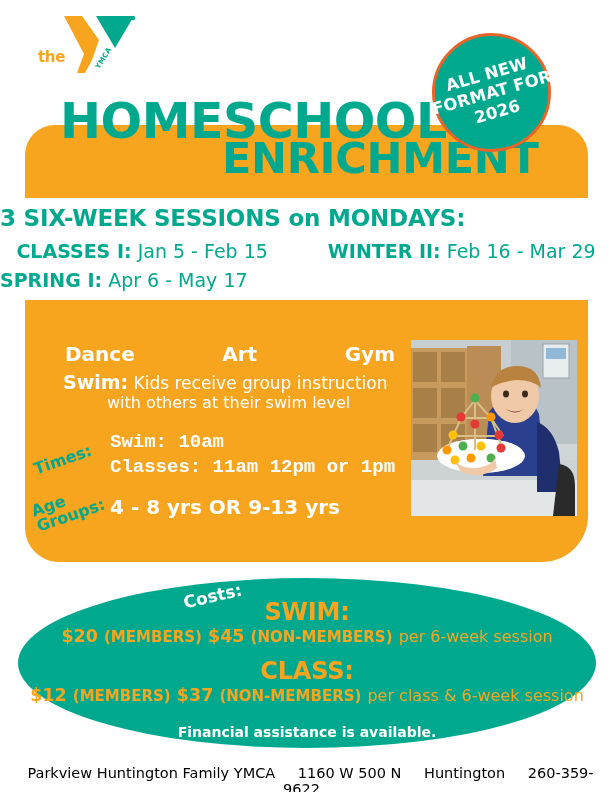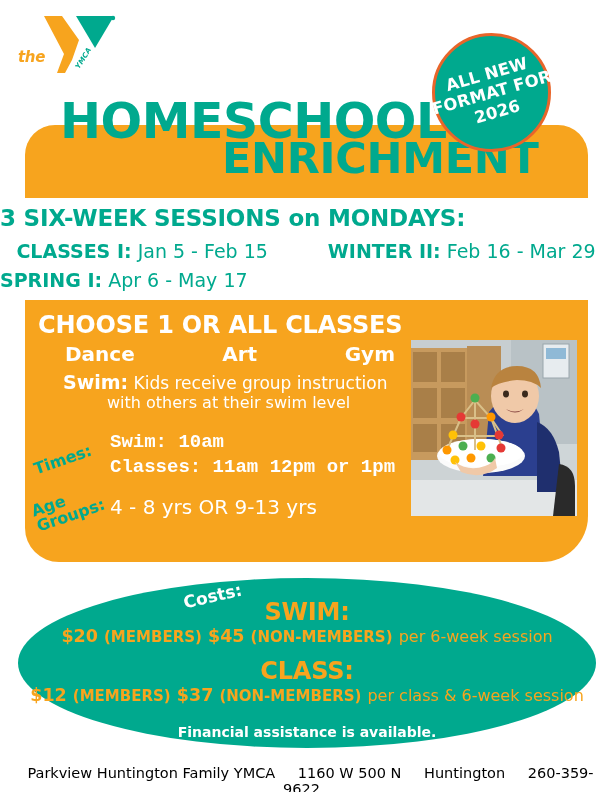--- a/index.html
+++ b/index.html
@@ -12,25 +12,24 @@
     height: 792px;
     position: relative;
     overflow: hidden;
     font-family: "DejaVu Sans", "Liberation Sans", sans-serif;
     -webkit-font-smoothing: antialiased;
   }
 
   
   .logo-wrap {
     position: absolute;
-    left: 16px;
+    left: 36px;
     top: 14px;
     width: 106px;
     height: 78px;
-    font-style: italic;
   }
   .logo-the {
     position: absolute;
     left: 2px;
     top: 36px;
     color: #F7A41E;
     font-size: 15px;
     font-weight: 700;
     letter-spacing: -0.3px;
     line-height: 1;
@@ -205,21 +204,21 @@
     font-weight: 700;
     line-height: 1.32;
     font-family: Liberation Mono, monospace;
   }
   .ages-line {
     position: absolute;
     left: 85px;
     top: 195px;
     color: #ffffff;
     font-size: 20px;
-    font-weight: 400;
+    font-weight: 700;
   }
 
   
   .photo {
     position: absolute;
     left: 411px;
     top: 340px;
     width: 166px;
     height: 176px;
     overflow: hidden;
@@ -326,21 +325,20 @@
       <span class="val">Feb 16 - Mar 29</span>
     </div>
   </div>
   <div class="sess-row">
     <span class="lbl">SPRING I:</span>
     <span class="val">Apr 6 - May 17</span>
   </div>
 </div>
 
 <div class="content-block">
-  <div class="choose-title">CHOOSE 1 OR ALL CLASSES</div>
 
   <div class="class-row">
     <span>Dance</span>
     <span>Art</span>
     <span>Gym</span>
   </div>
 
   <div class="swim-line">
     <b>Swim:</b>
     <span>Kids receive group instruction</span>

